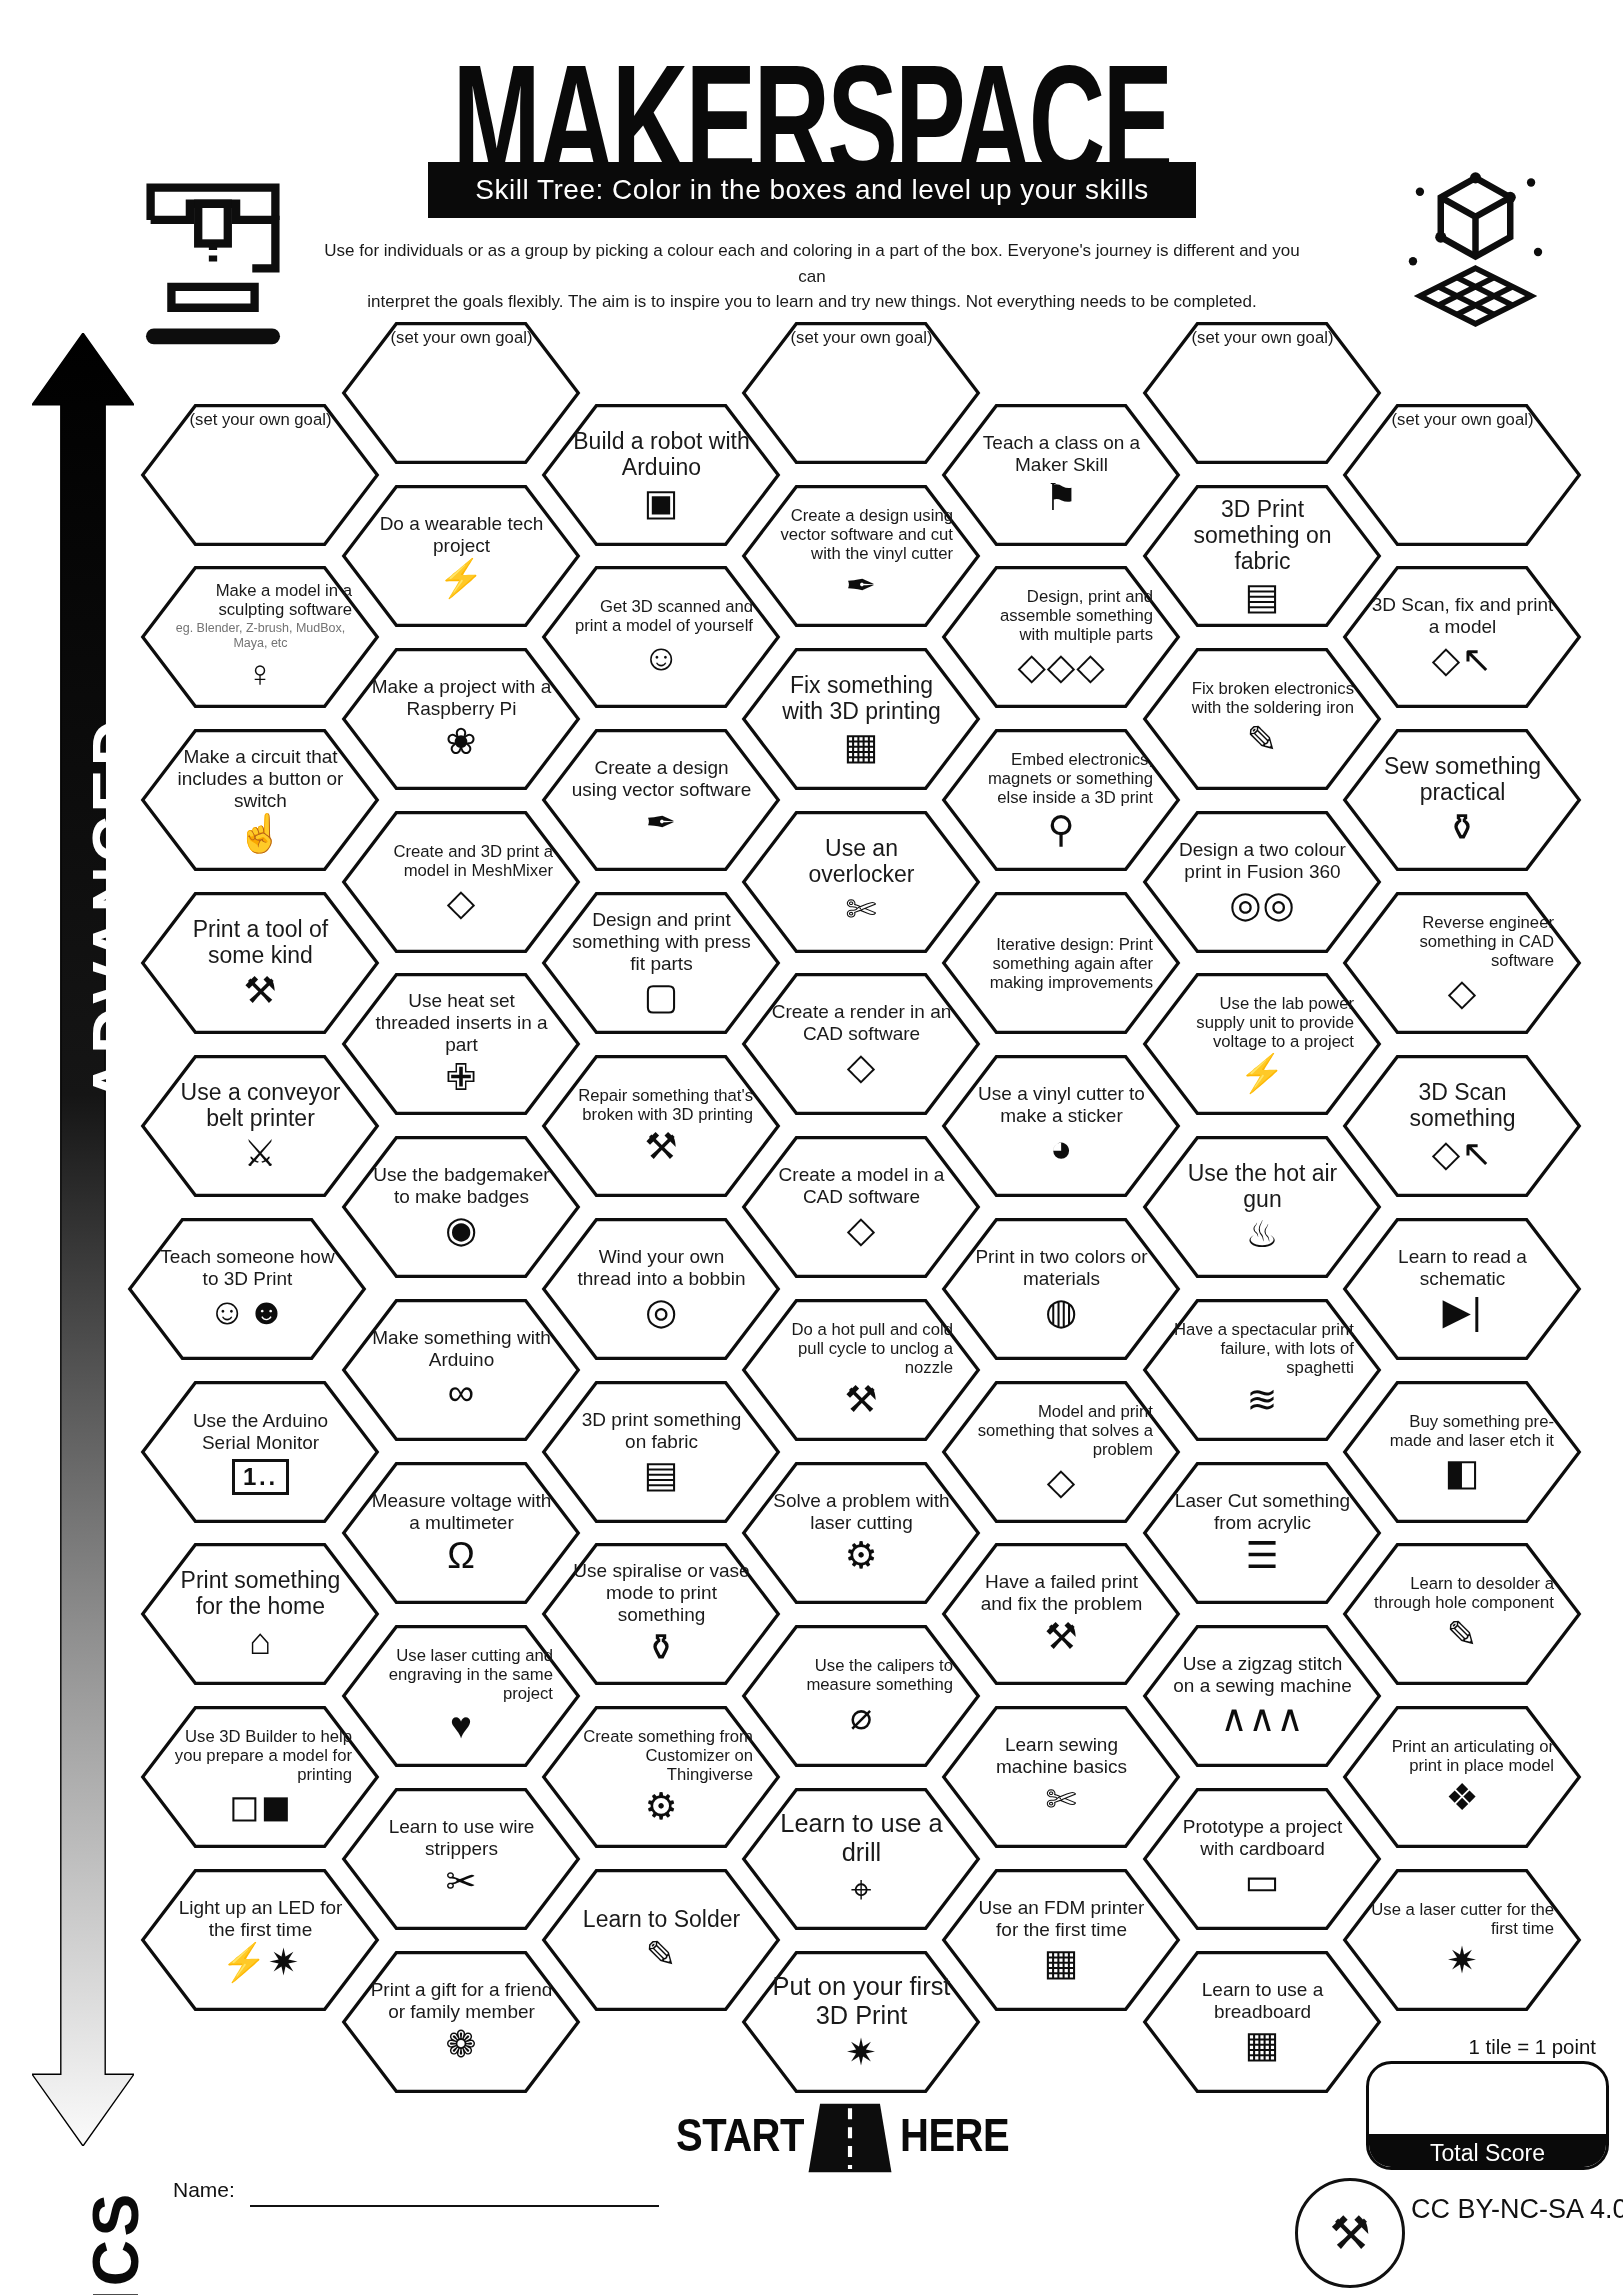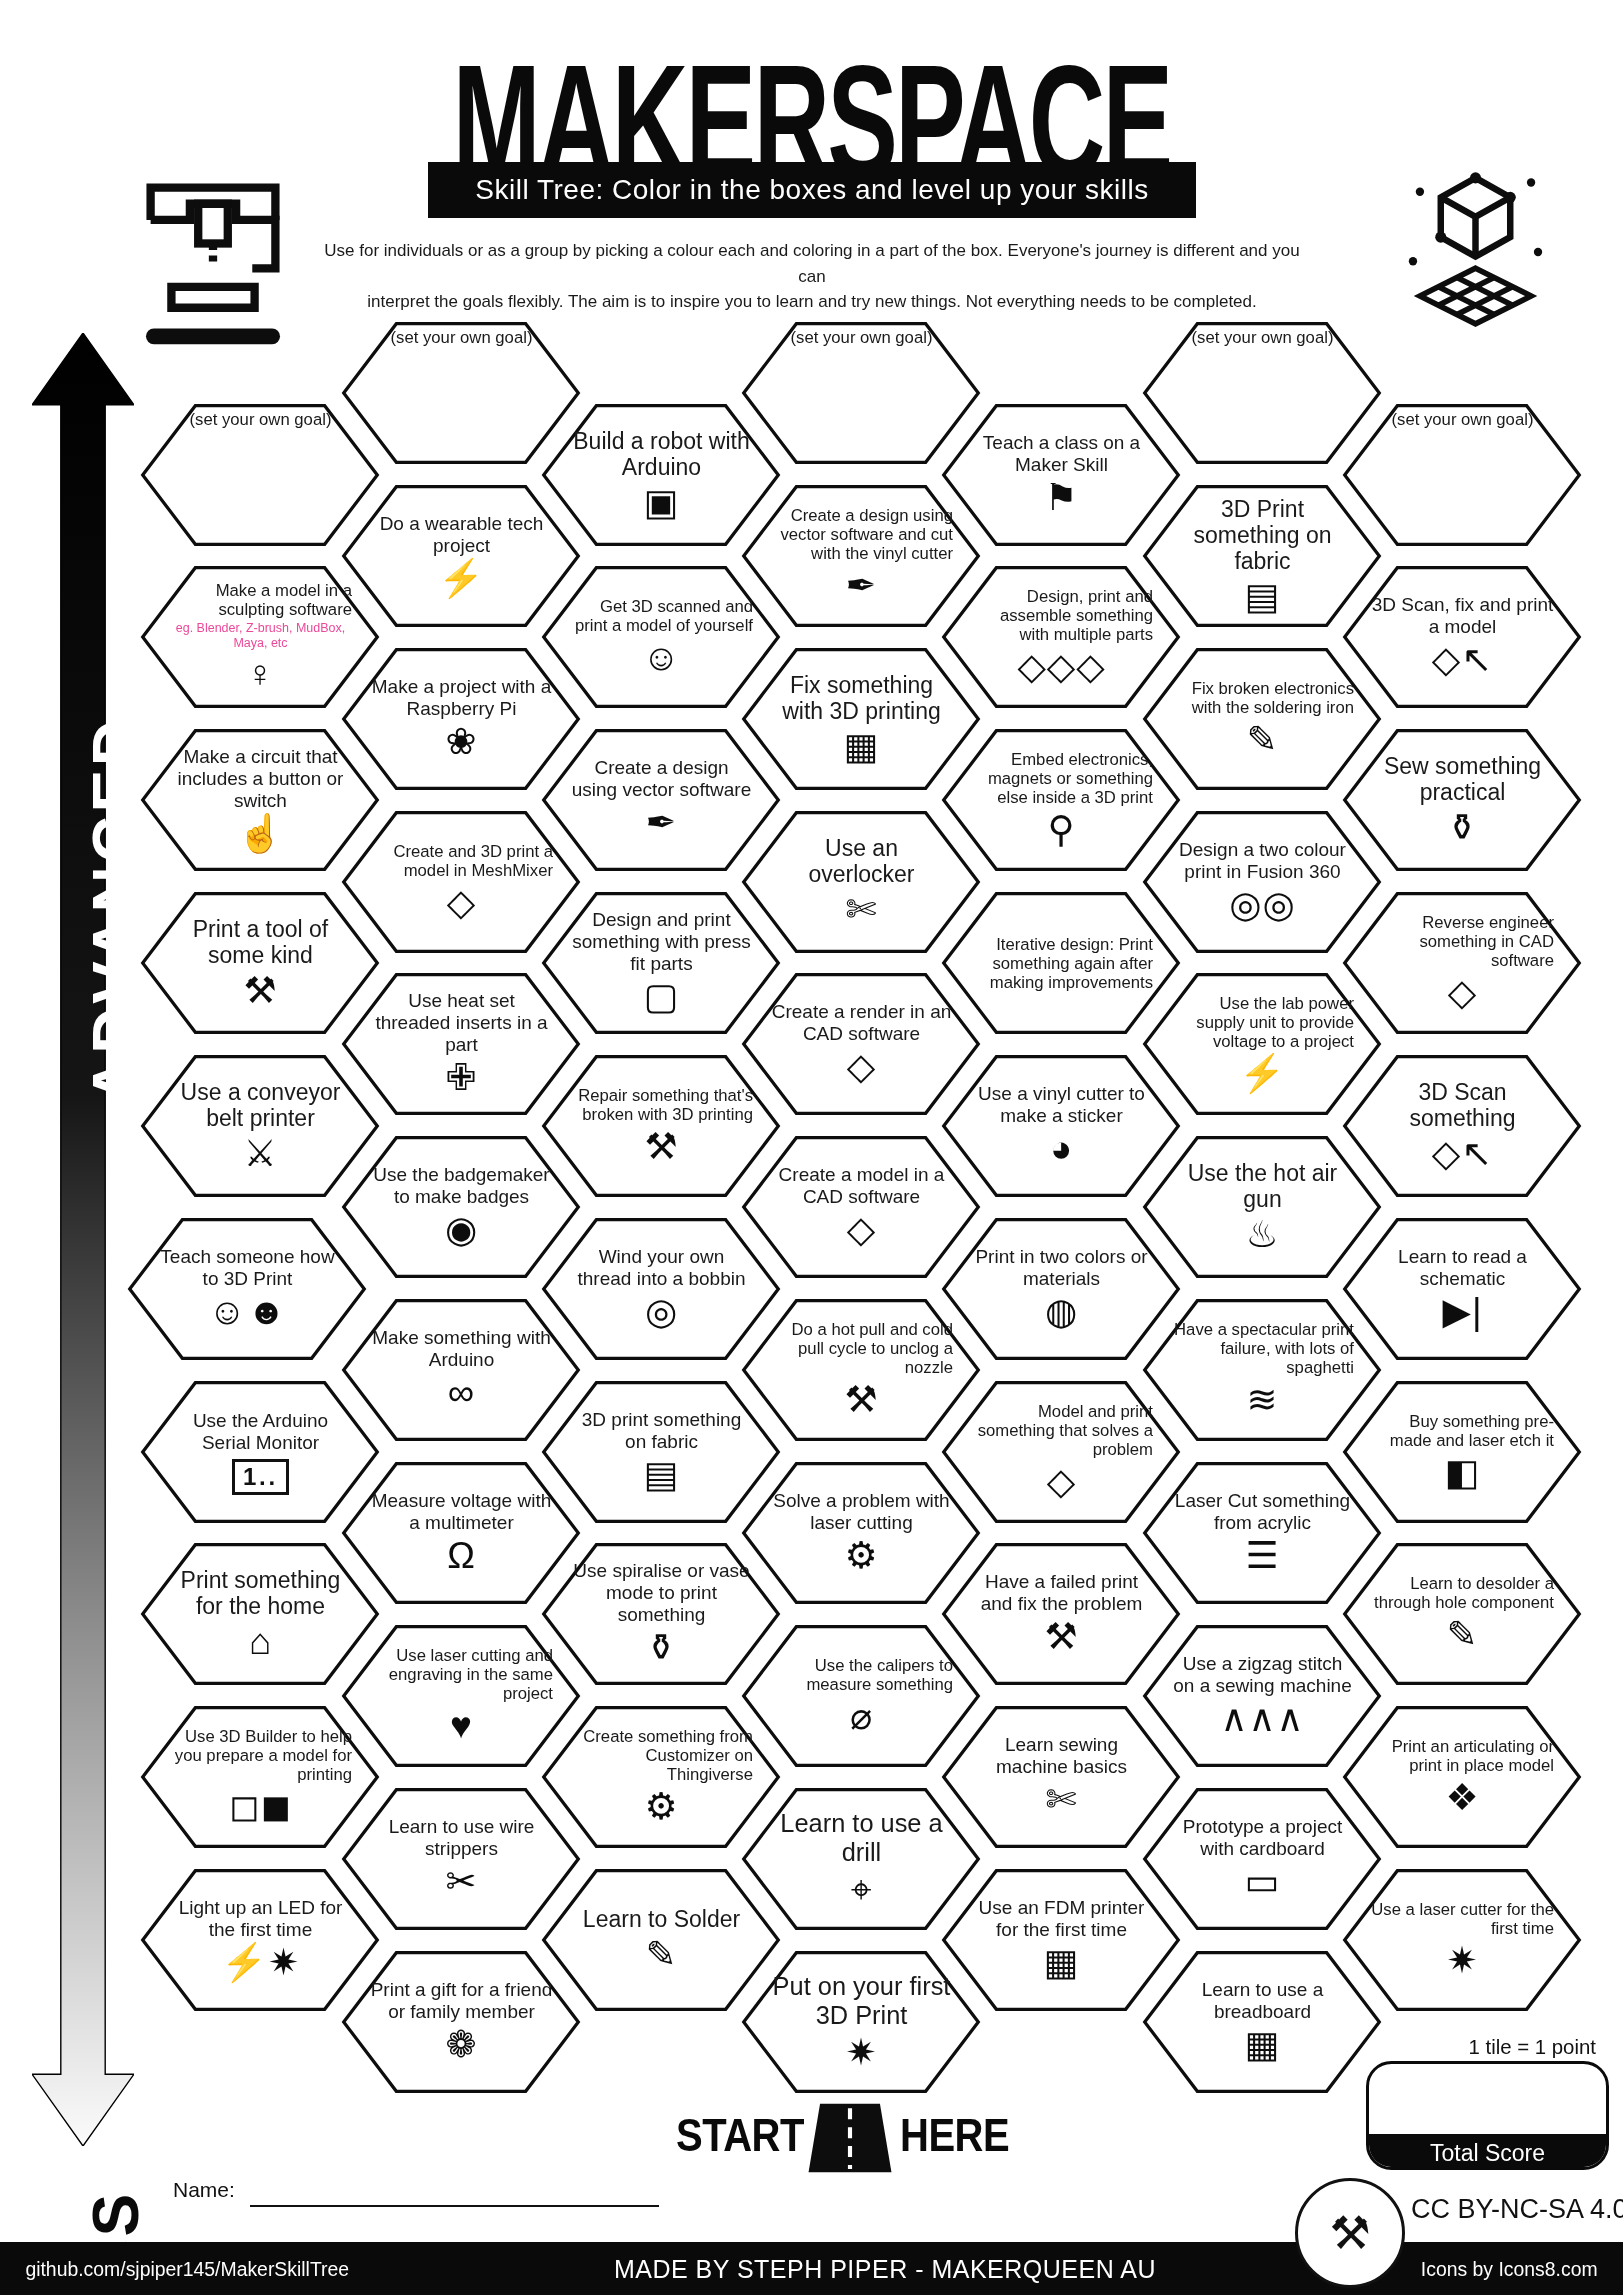--- a/index.html
+++ b/index.html
@@ -31,21 +31,21 @@
   .hex svg.shape{position:absolute;left:0;top:0;}
   .hex .content{position:absolute;left:30px;top:3.7px;width:183px;height:139px;
                 display:flex;flex-direction:column;align-items:center;justify-content:center;
                 text-align:center;}
   .hex.goal .content{justify-content:flex-start;padding-top:4.6px;}
   .hex .label{font-size:19px;line-height:1.14;color:#1a1a1a;}
   .hex .label.sm{font-size:16.7px;text-align:right;}
   .hex .label.lg{font-size:23px;}
   .hex .label.xl{font-size:25.4px;}
   .hex .label.goal-text{font-size:16.7px;}
-  .hex .sublabel{font-size:12.5px;line-height:1.2;color:#ec4899;margin-top:1.9px;}
+  .hex .sublabel{font-size:12.5px;line-height:1.2;color:#737373;margin-top:1.9px;}
   .hex .icon{font-size:37px;line-height:1.05;margin-top:3.7px;color:#0d0d0d;letter-spacing:0.9px;}
   .hex .serialbox{display:inline-block;margin-top:5.6px;border:3.7px solid #111;
                   font-size:24px;font-weight:700;letter-spacing:2.8px;padding:0.9px 8.3px;color:#111;}
 
   
   .start-word,.here-word{position:absolute;font-size:40px;font-weight:800;letter-spacing:-0.5px;
         transform:scaleY(1.15);transform-origin:center;color:#0a0a0a;}
   .start-word{left:676px;top:2113px;}
   .here-word{left:900px;top:2113px;}
 
@@ -811,20 +811,15 @@
     <div class="score-bar">
       <span>Total Score</span>
     </div>
   </div>
 
   <div class="cc-logo">
     <span>⚒</span>
   </div>
   <div class="cc-text">CC BY-NC-SA 4.0</div>
 
-  <div class="footer">
-    <span class="f-left">github.com/sjpiper145/MakerSkillTree</span>
-    <span class="f-center">MADE BY STEPH PIPER  -  MAKERQUEEN AU</span>
-    <span class="f-right">Icons by Icons8.com</span>
-  </div>
 
 </div>
 
 
 </body></html>

